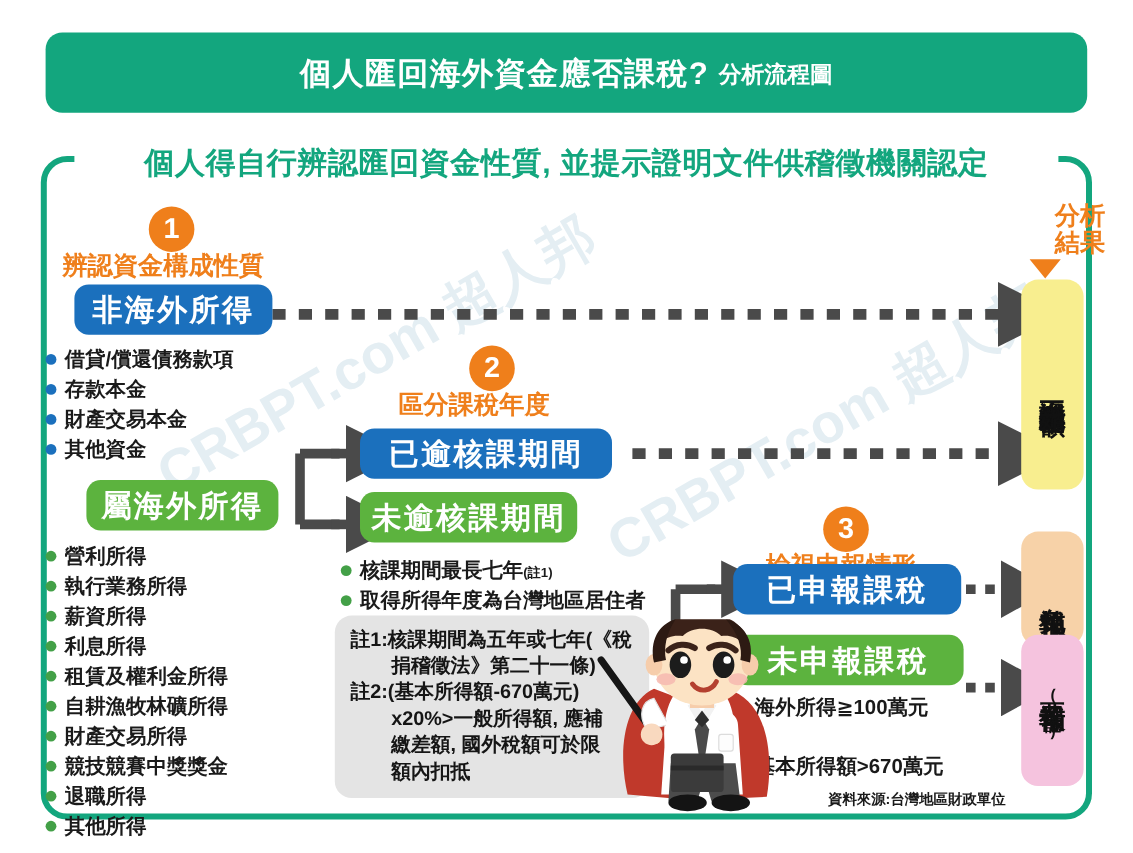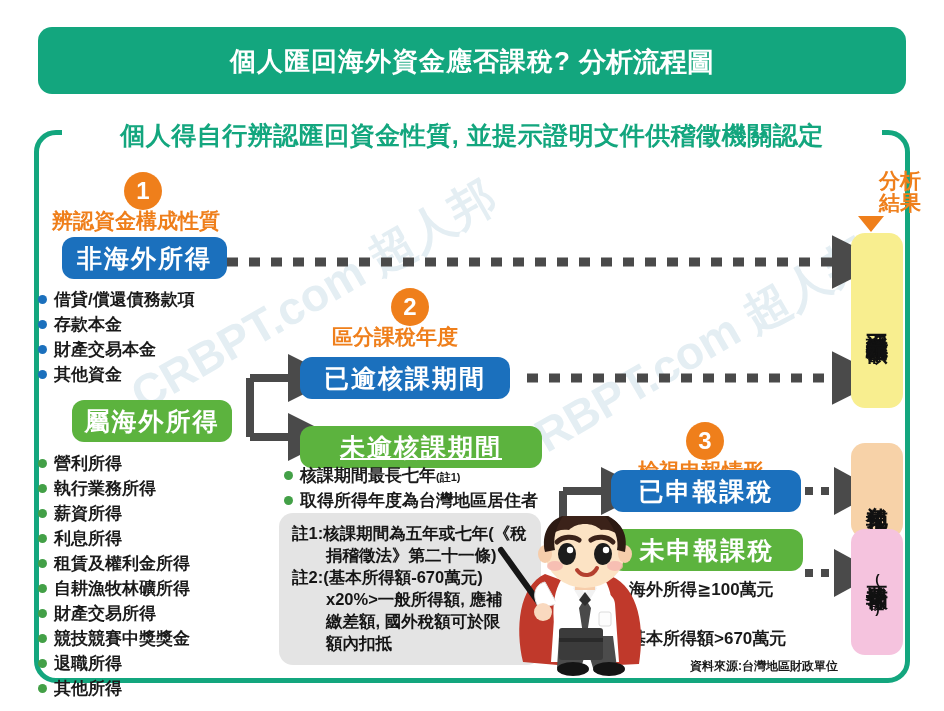--- a/index.html
+++ b/index.html
@@ -34,21 +34,21 @@
     position:absolute;left:38px;top:27px;width:868px;height:67px;
     background:#13a67e;border-radius:14px;
     display:flex;align-items:center;justify-content:center;
     z-index:5;
   }
   .title-main{
     color:#ffffff;font-size:26px;font-weight:bold;letter-spacing:1px;
     line-height:1;
   }
   .title-sub{
-    color:#ffffff;font-size:27px;font-weight:bold;margin-left:8px;
+    color:#ffffff;font-size:19px;font-weight:bold;margin-left:8px;
     line-height:1;position:relative;top:2px;font-family:Liberation Serif, serif;
   }
 
   
   .frame{
     position:absolute;left:34px;top:130px;width:876px;height:553px;
     border:5px solid #13a67e;border-radius:22px;
     box-sizing:border-box;
     z-index:2;
     background:transparent;
@@ -261,21 +261,21 @@
     <div class="row">
         <span class="dot dot-green"></span>
         <span class="btxt">其他所得</span>
       </div>
   </div>
 
   <div class="step-circle" style="left:391px;top:288px;">2</div>
   <div class="step-title" style="left:332px;top:323px;">區分課稅年度</div>
 
   <div class="pill pill-blue" style="left:300px;top:357px;width:210px;height:42px;">已逾核課期間</div>
-  <div class="pill pill-green" style="left:300px;top:426px;width:242px;height:42px;text-decoration:underline;">未逾核課期間</div>
+  <div class="pill pill-green" style="left:300px;top:410px;width:181px;height:42px;">未逾核課期間</div>
 
   <div class="blist" style="left:284px;top:464px;">
     <div class="row">
       <span class="dot dot-green"></span>
       <span class="btxt"><span>核課期間最長七年</span><span class="sup">(註1)</span></span>
     </div>
     <div class="row">
       <span class="dot dot-green"></span>
       <span class="btxt"><span>取得所得年度為台灣地區居住者</span></span>
     </div>

